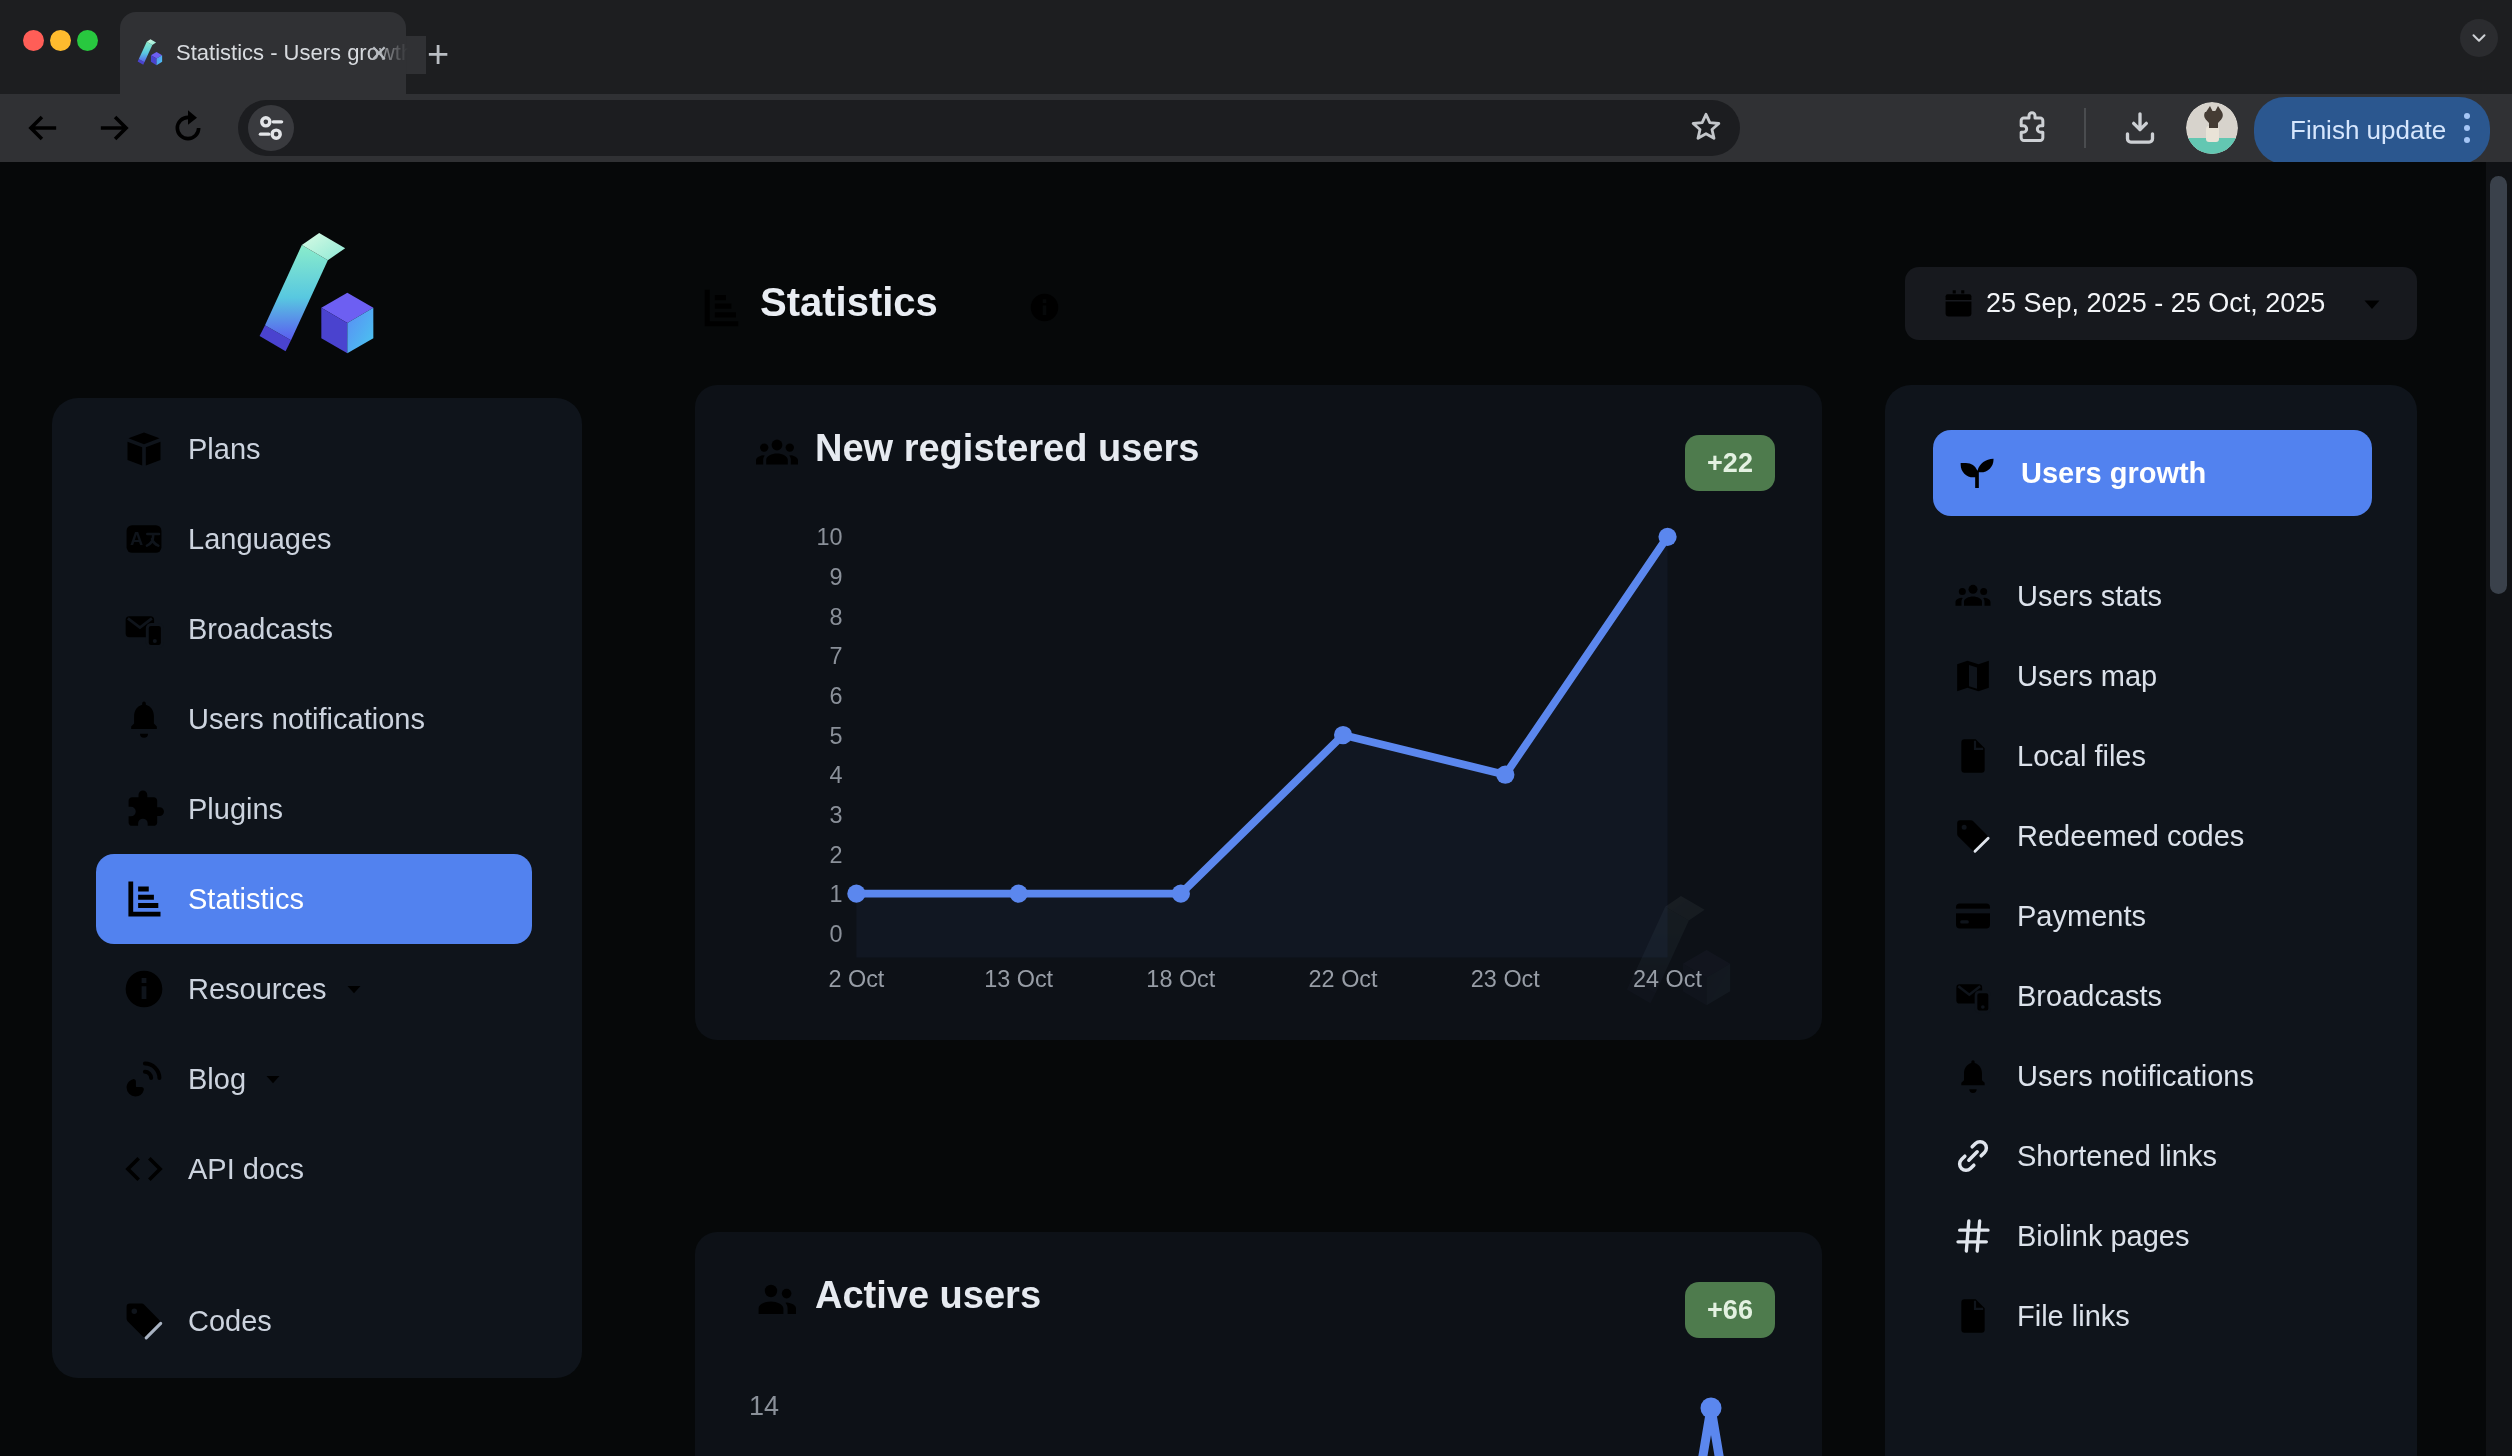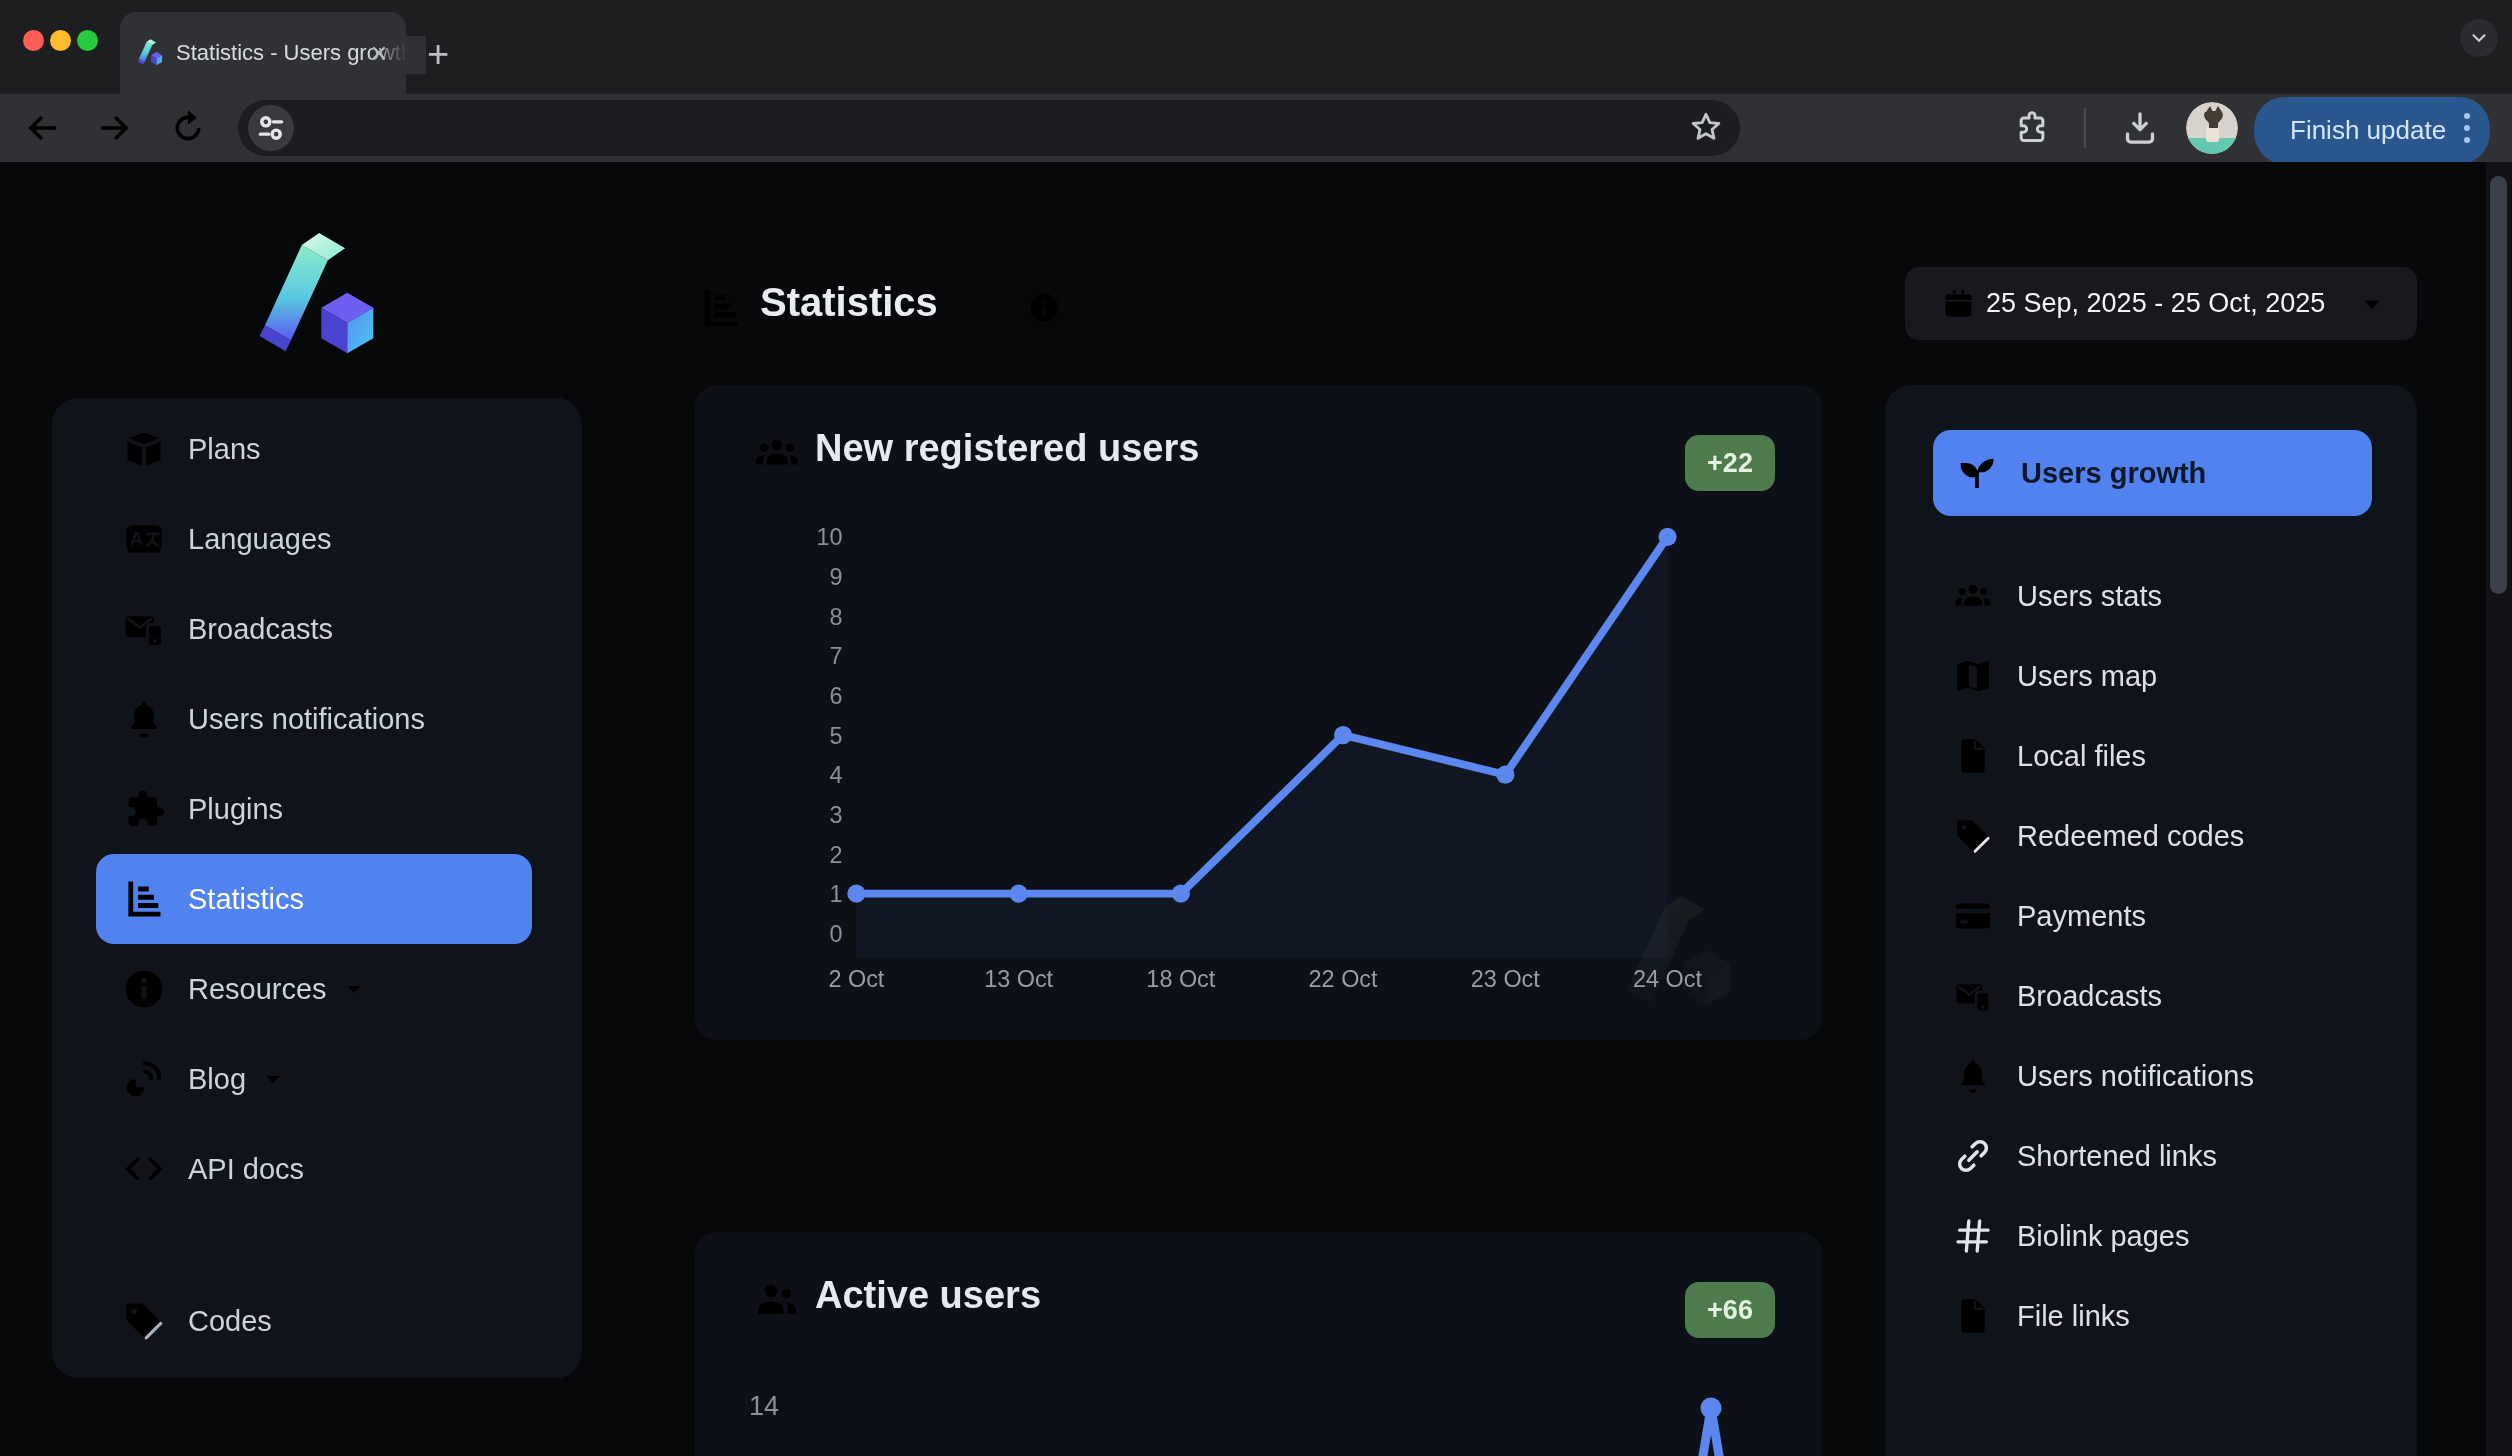--- a/index.html
+++ b/index.html
@@ -64,21 +64,21 @@
          color:#e3f1e1;font-size:27px;font-weight:bold;display:flex;align-items:center;justify-content:center;box-sizing:border-box;}
   .chart-svg{position:absolute;left:0;top:0;}
   .tk{fill:#8a9099;font-size:27px;}
   .xl{fill:#979da6;font-size:27px;}
   .watermark{position:absolute;left:925px;top:510px;width:118px;height:118px;opacity:.05;filter:grayscale(.6);}
   
   .rpanel{left:1885px;top:223px;width:532px;height:1240px;padding-top:45px;box-sizing:border-box;}
   .r-item{height:80px;display:flex;align-items:center;color:#dbe1ea;font-size:29px;}
   .r-item .ic{width:40px;height:40px;margin-left:68px;color:#e0e5ed;flex:none;}
   .r-item .lbl{margin-left:24px;}
-  .r-item.active{height:86px;background:#5282ef;border-radius:18px;margin:0 45px 40px 48px;color:#0f172a;font-weight:600;}
+  .r-item.active{height:86px;background:#5282ef;border-radius:18px;margin:0 45px 40px 48px;color:#ffffff;font-weight:600;}
   .r-item.active .ic{margin-left:24px;color:#0d1526;}
   
   .sb-track{position:absolute;left:2486px;top:0;width:26px;height:1294px;background:#101215;}
   .sb-thumb{position:absolute;left:2490px;top:14px;width:17px;height:418px;border-radius:9px;background:#3a414b;}
   svg{display:block;width:100%;height:100%;}
 </style>
 </head>
 <body>
 
 <svg width="0" height="0" style="position:absolute">

